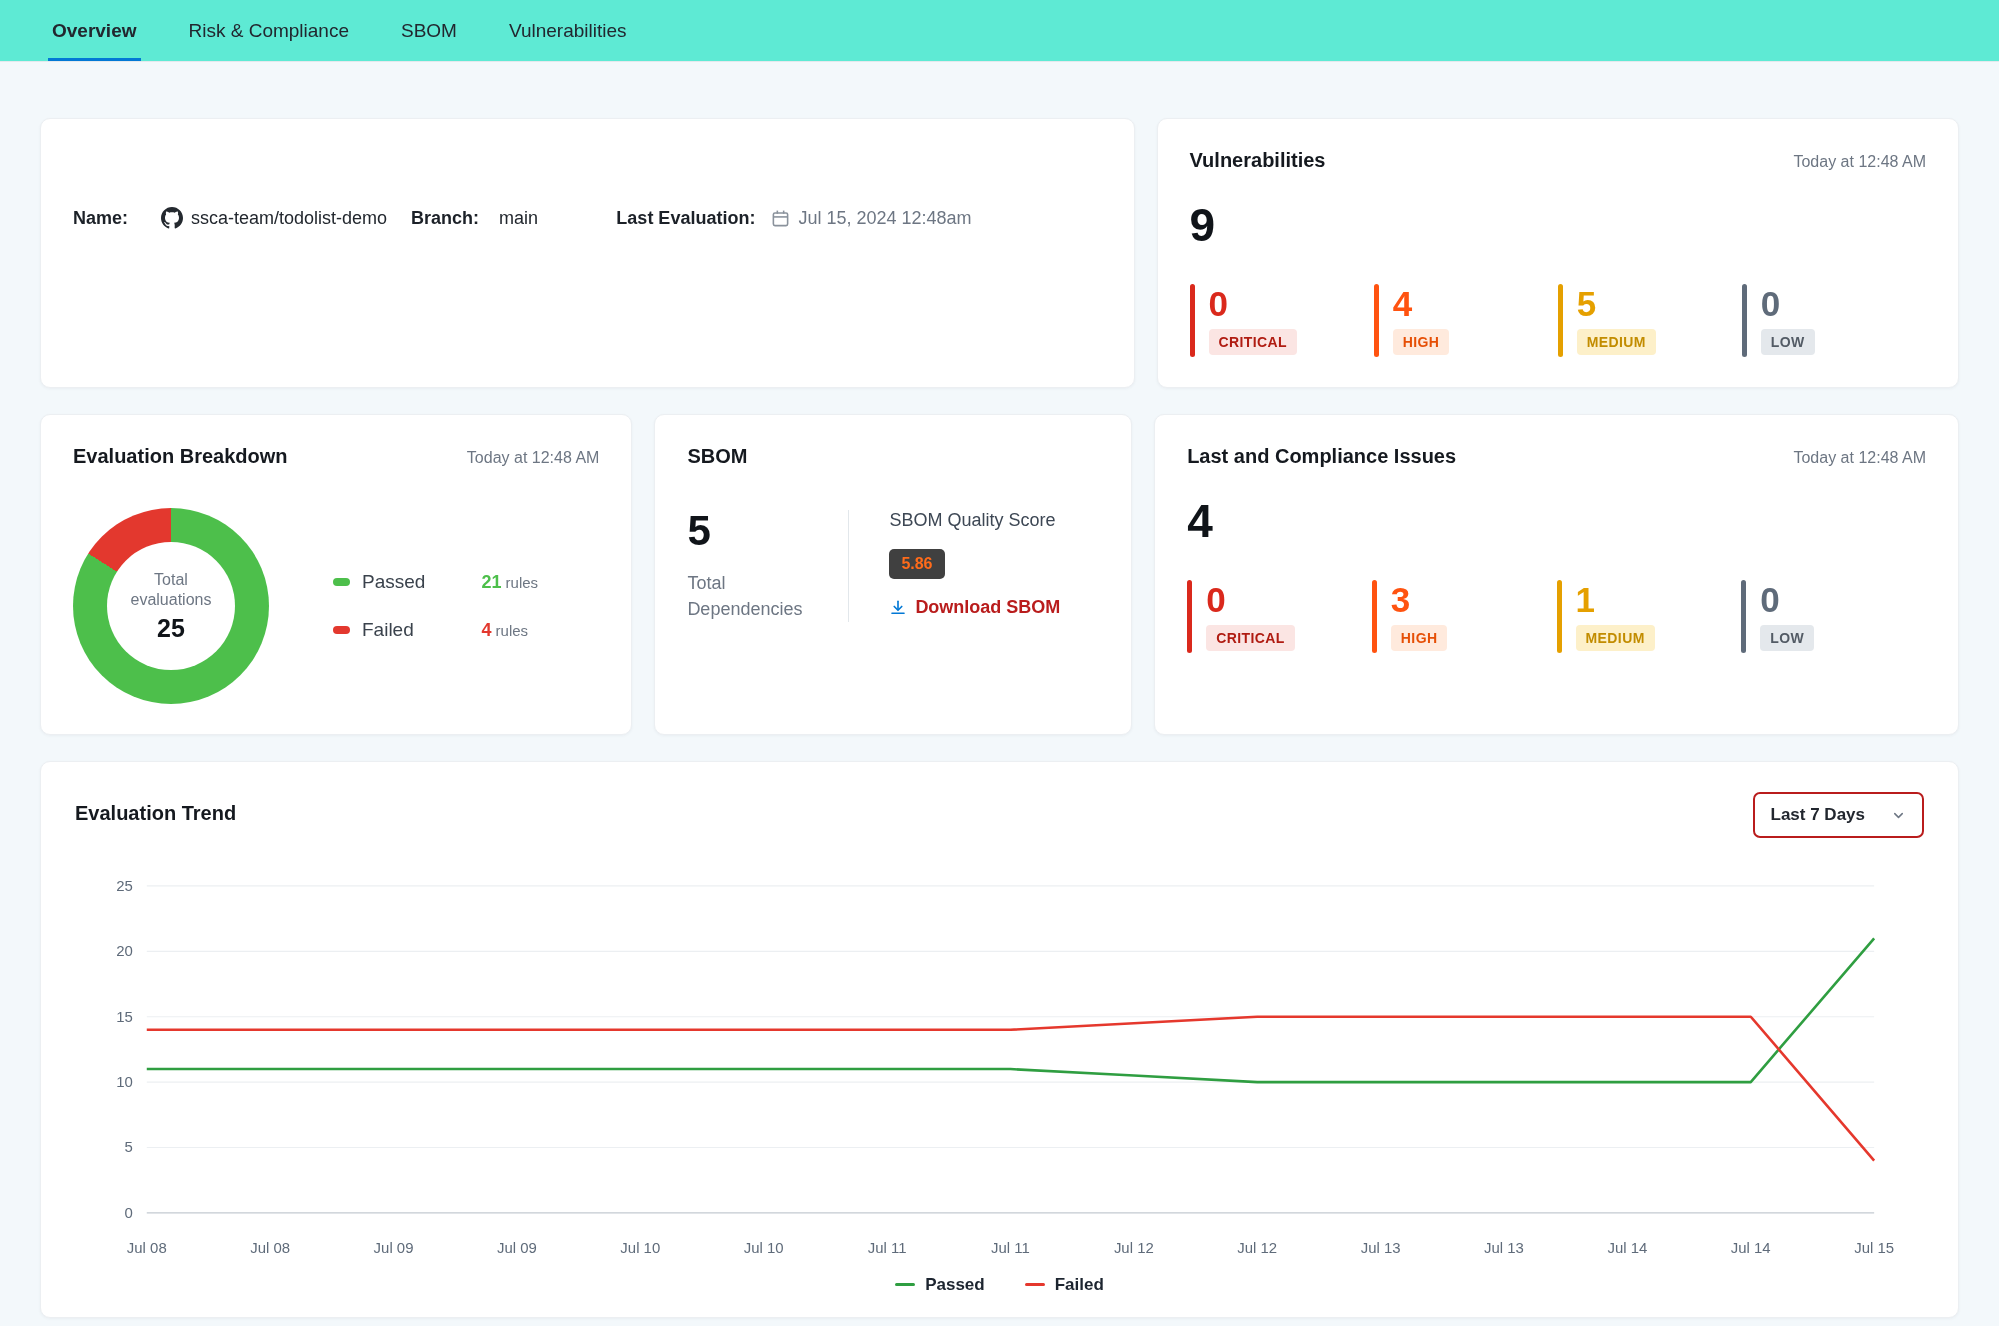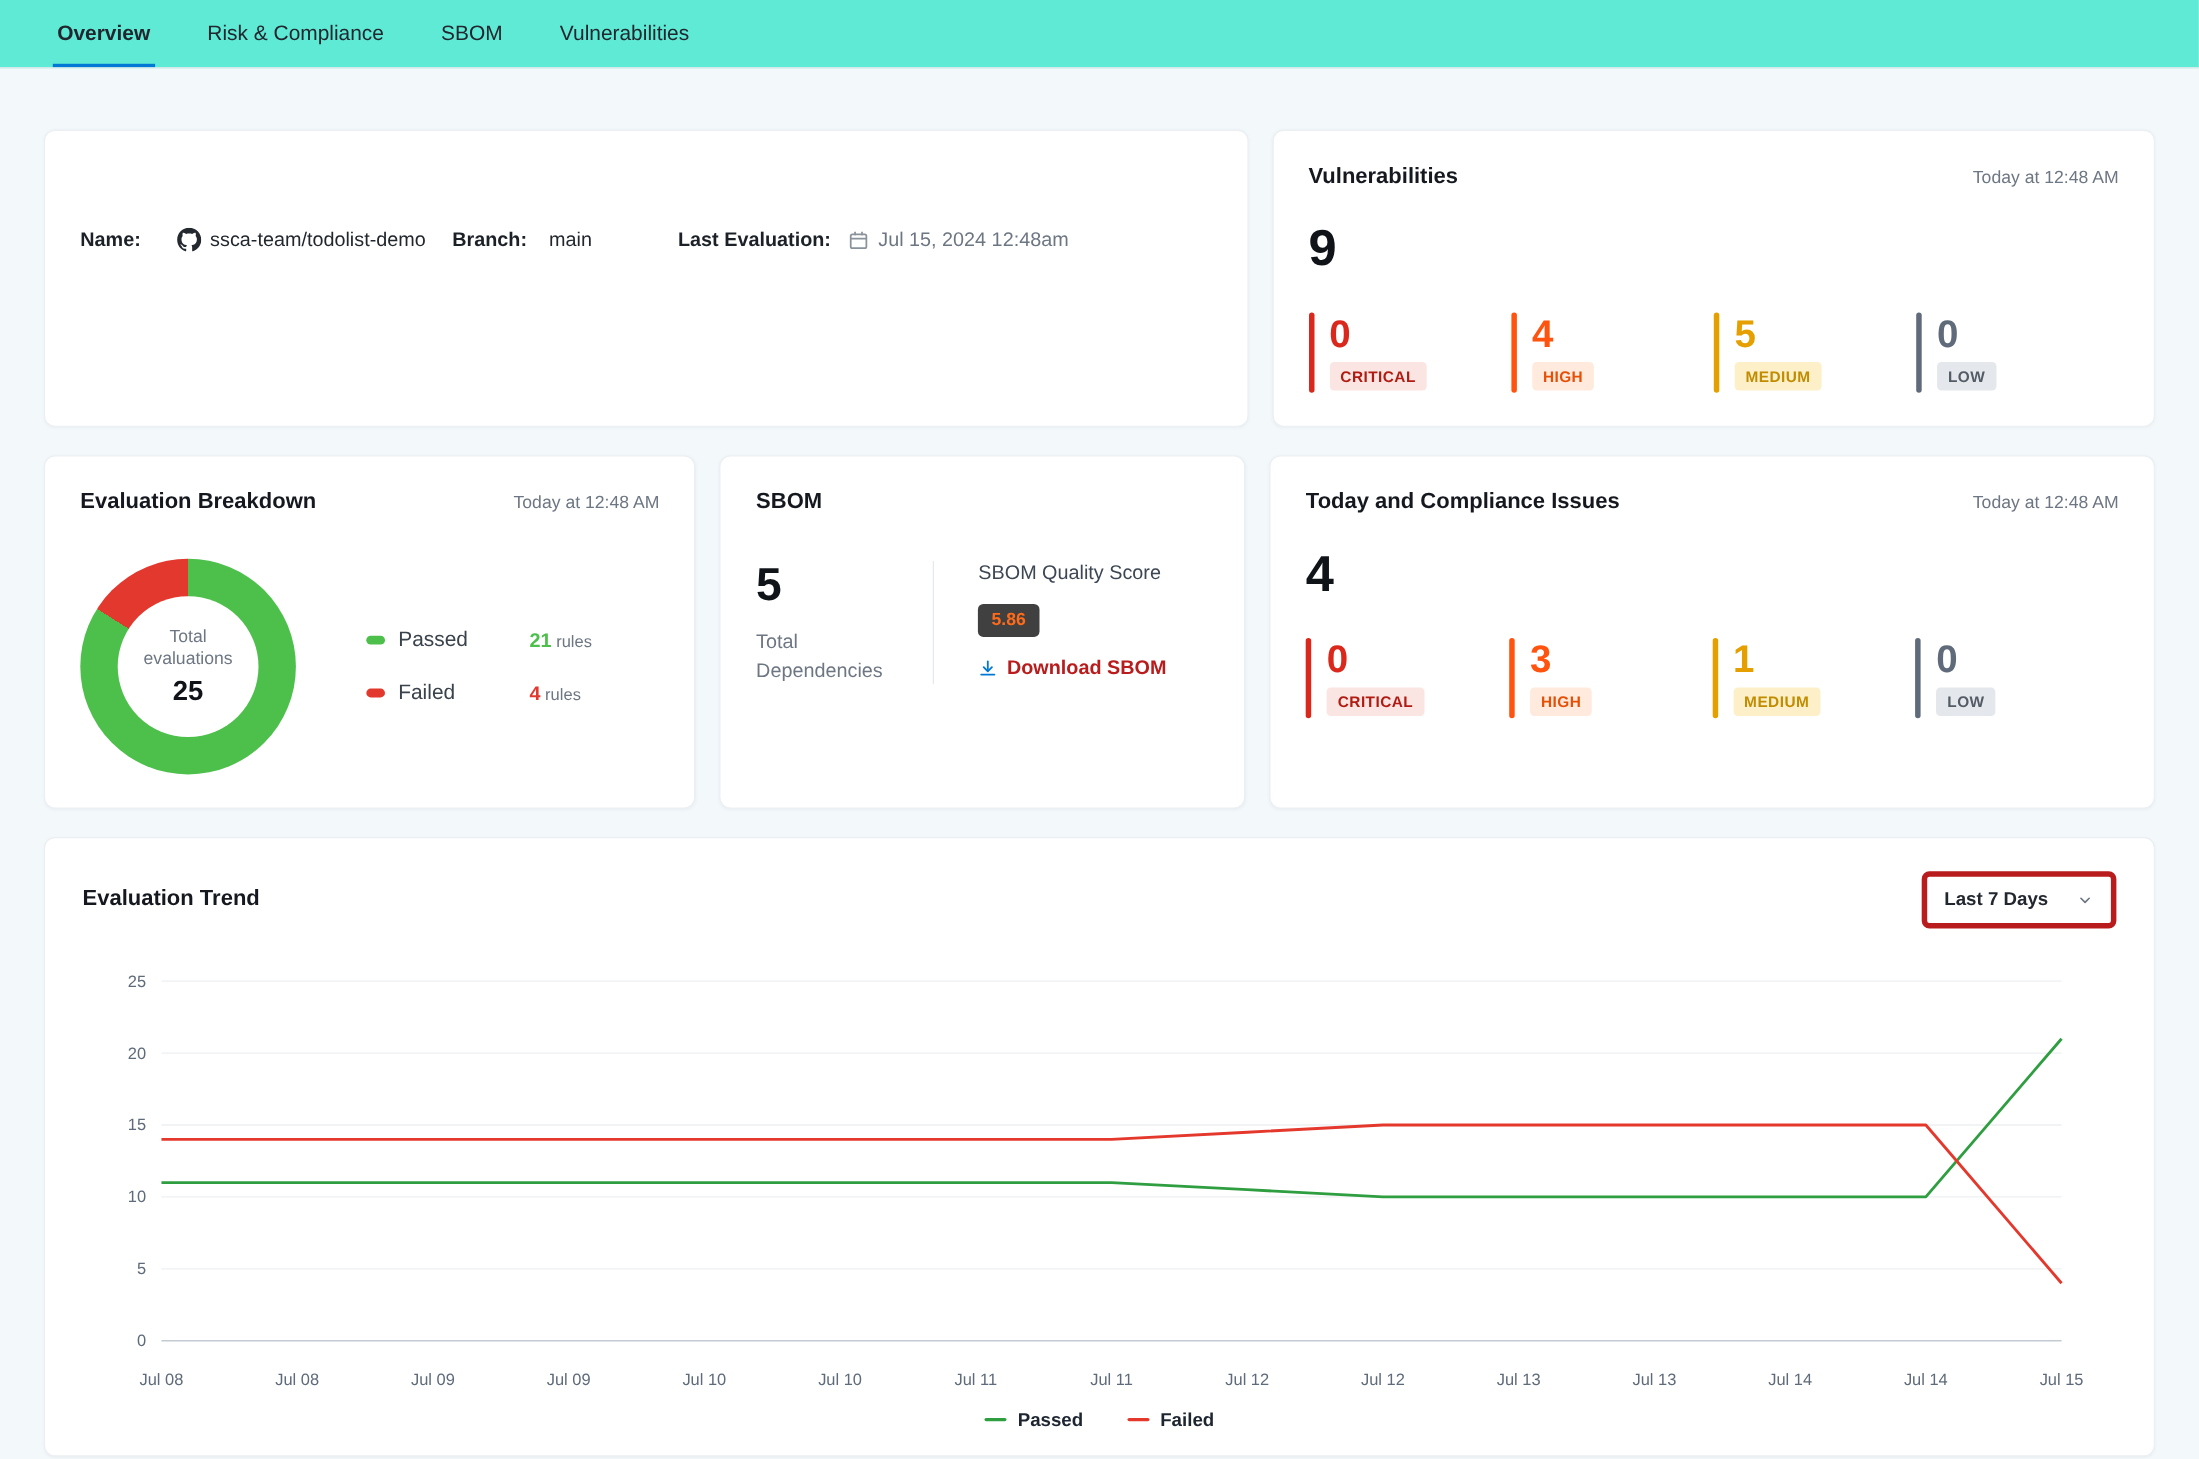--- a/index.html
+++ b/index.html
@@ -73,21 +73,21 @@
   .sbom-divider { width:1px; background:#e2e7eb; align-self:stretch; }
   .sbom-right { display:flex; flex-direction:column; align-items:flex-start; gap:18px; padding-left:40px; }
   .sbom-q-label { font-size:18px; color:#3d4754; }
   .sbom-q-badge {
     font-size:16px; font-weight:bold; padding:6px 12px; border-radius:5px;
   }
   .sbom-link { display:flex; align-items:center; gap:8px; font-size:18px; font-weight:bold; cursor:pointer; text-decoration:none; }
   
   .trend-card { padding:30px 34px 22px; }
   .dropdown {
-    display:flex; align-items:center; gap:26px; border:5px solid #b91c1c; border-radius:7px;
+    display:flex; align-items:center; gap:26px; border:2px solid #b91c1c; border-radius:7px;
     background:#fff; padding:11px 16px; font-size:17px; font-weight:bold; color:#22272f; cursor:pointer;
   }
   .chart-wrap { margin-top:34px; }
   .chart-wrap svg { width:100%; display:block; }
   .tick-label { font-size:15px; fill:#5f6b7a; }
   .chart-legend { display:flex; justify-content:center; gap:40px; margin-top:4px; }
   .chart-legend-item { display:flex; align-items:center; gap:10px; font-size:17px; font-weight:bold; color:#1d2530; }
   .legend-line { width:20px; height:3px; border-radius:2px; }
 </style>
 </head>
@@ -238,21 +238,21 @@
                 </svg>
             </span>
             <span>Download SBOM</span>
           </a>
         </div>
       </div>
     </div>
 
     <div class="card">
       <div class="card-head">
-        <div class="card-title">Today and Compliance Issues</div>
+        <div class="card-title">Last and Compliance Issues</div>
         <div class="timestamp">Today at 12:48 AM</div>
       </div>
       <div class="big-number vuln-number">4</div>
       <div class="sev-grid">
         <div class="sev-item">
           <div class="sev-bar" style="background: rgb(218, 41, 28);"></div>
           <div class="sev-content">
             <div class="sev-count" style="color: rgb(218, 41, 28);">0</div>
             <div class="sev-badge" style="background: rgb(251, 229, 227); color: rgb(176, 28, 18);">CRITICAL</div>
           </div>

